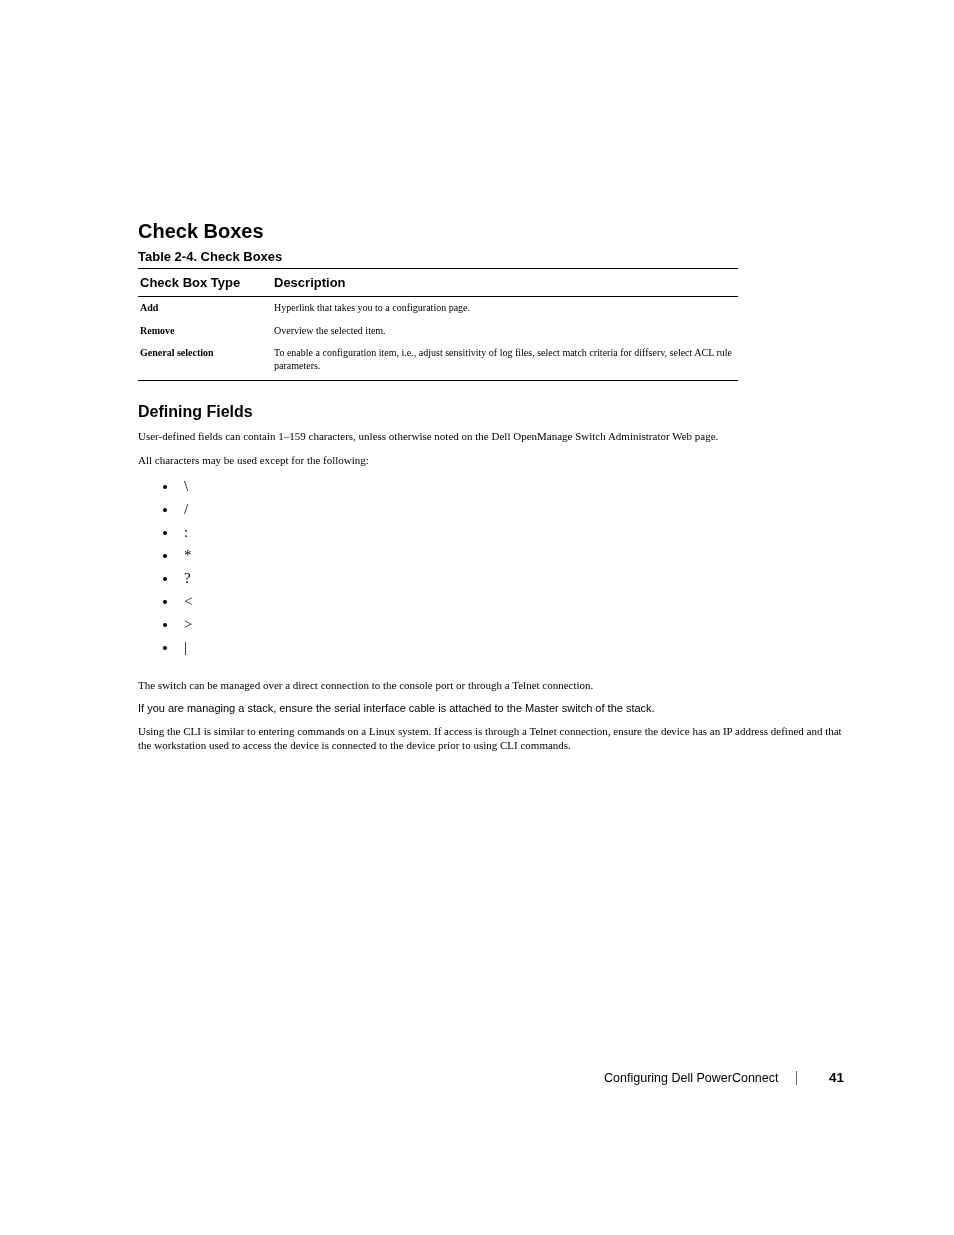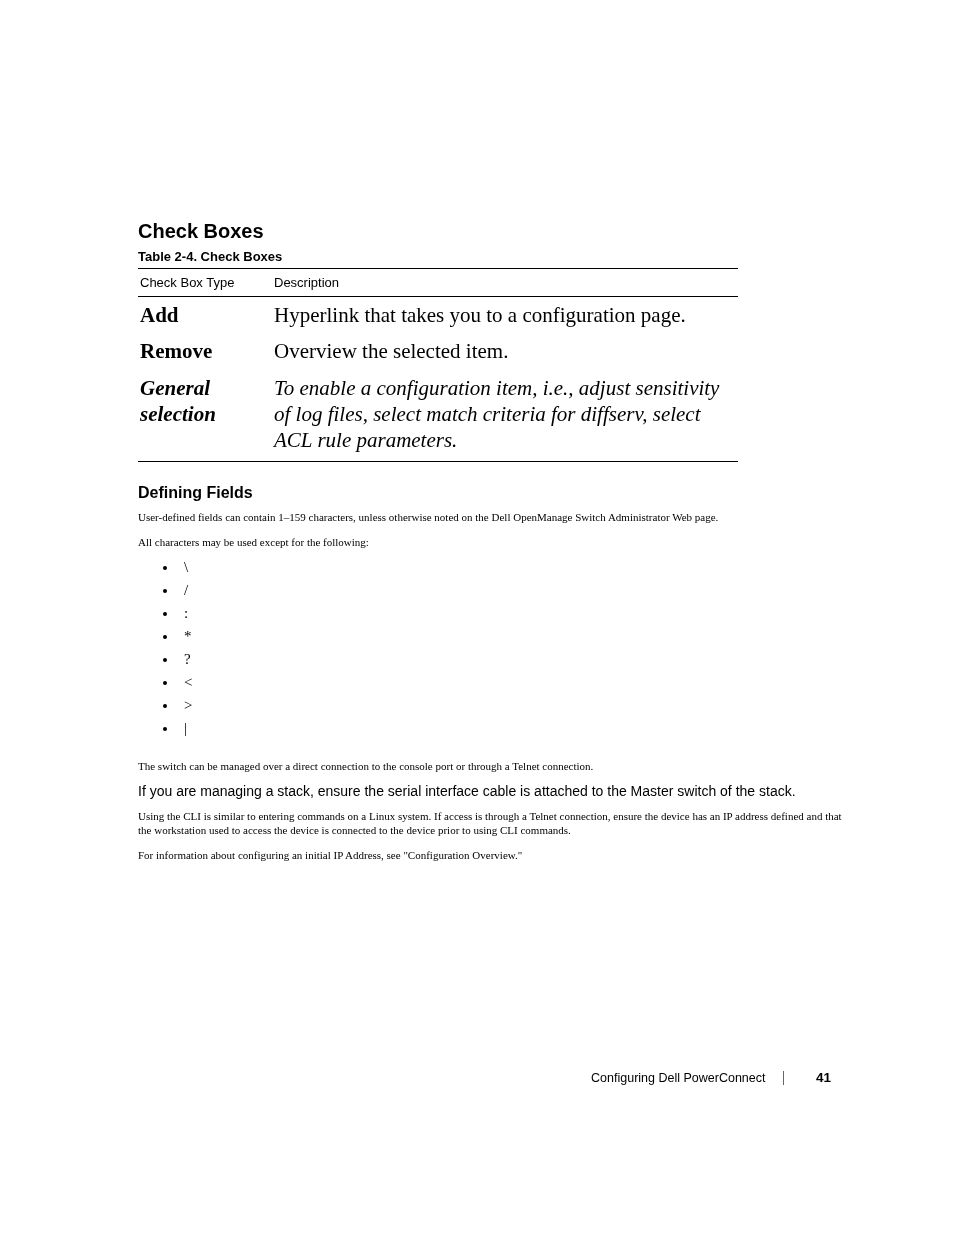--- a/index.html
+++ b/index.html
@@ -32,68 +32,67 @@
     border-collapse: collapse;
     width: 600px;
     font-size: 15px;
     margin-bottom: 22px;
   }
   thead th {
     border-top: 1px solid #000;
     border-bottom: 1px solid #000;
     text-align: left;
     font-family: 'Helvetica Neue', Helvetica, Arial, sans-serif;
-    font-weight: normal;
+    font-weight: bold;
     font-size: 13px;
     padding: 6px 4px 6px 2px;
   }
   tbody td {
     padding: 5px 4px 5px 2px;
     vertical-align: top;
-    font-size: 21px;
+    font-size: 10px;
     line-height: 1.25;
   }
   tbody tr:last-child td {
     border-bottom: 1px solid #000;
     padding-bottom: 8px;
-    font-style: italic;
   }
   td.col1 {
     font-weight: bold;
     width: 128px;
   }
   h2 {
     font-family: 'Helvetica Neue', Helvetica, Arial, sans-serif;
     font-weight: bold;
     font-size: 16px;
     margin: 0 0 8px 0;
   }
   p.body {
     font-size: 11px;
     line-height: 1.3;
     margin: 0 0 10px 0;
   }
   p.note {
     font-family: 'Helvetica Neue', Helvetica, Arial, sans-serif;
-    font-size: 14px;
+    font-size: 11px;
     margin: 0 0 10px 0;
   }
   ul.chars {
     margin: 4px 0 22px 0;
     padding-left: 40px;
     font-size: 15px;
   }
   ul.chars li {
     margin-bottom: 6px;
     padding-left: 6px;
   }
   .footer {
     position: absolute;
     bottom: 150px;
-    right: 123px;
+    right: 110px;
     font-family: 'Helvetica Neue', Helvetica, Arial, sans-serif;
     font-size: 12.5px;
   }
   .footer .sep {
     margin: 0 14px;
     border-left: 1px solid #666;
     padding-left: 0;
   }
   .footer .pg {
     font-weight: bold;
@@ -143,21 +142,20 @@
     <li>*</li>
     <li>?</li>
     <li>&lt;</li>
     <li>&gt;</li>
     <li>|</li>
   </ul>
 
   <p class="body">The switch can be managed over a direct connection to the console port or through a Telnet connection.</p>
   <p class="note">If you are managing a stack, ensure the serial interface cable is attached to the Master switch of the stack.</p>
   <p class="body">Using the CLI is similar to entering commands on a Linux system. If access is through a Telnet connection, ensure the device has an IP address defined and that the workstation used to access the device is connected to the device prior to using CLI commands.</p>
-  <p class="body">For information about configuring an initial IP Address, see "Configuration Overview."</p>
 
 </div>
 
 <div class="footer">
   <span>Configuring Dell PowerConnect</span>
   <span class="sep"></span>
   <span class="pg">41</span>
 </div>
 
 </body></html>

